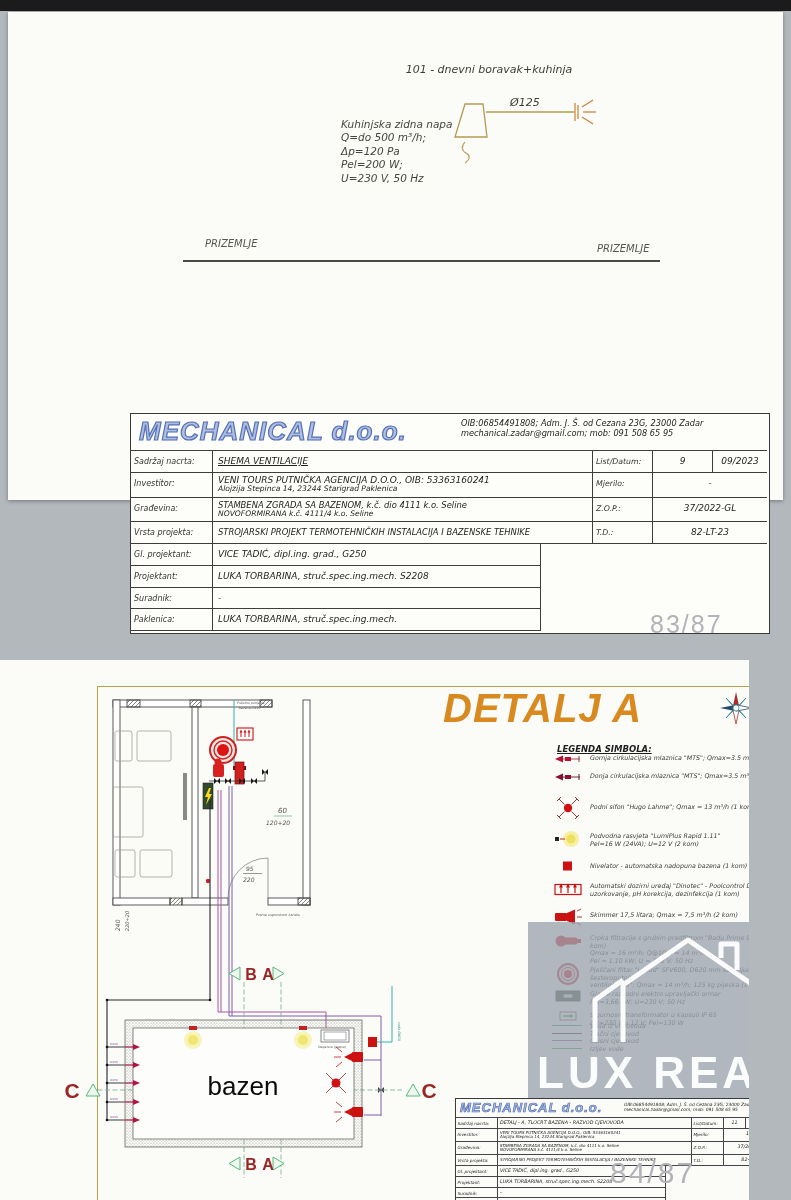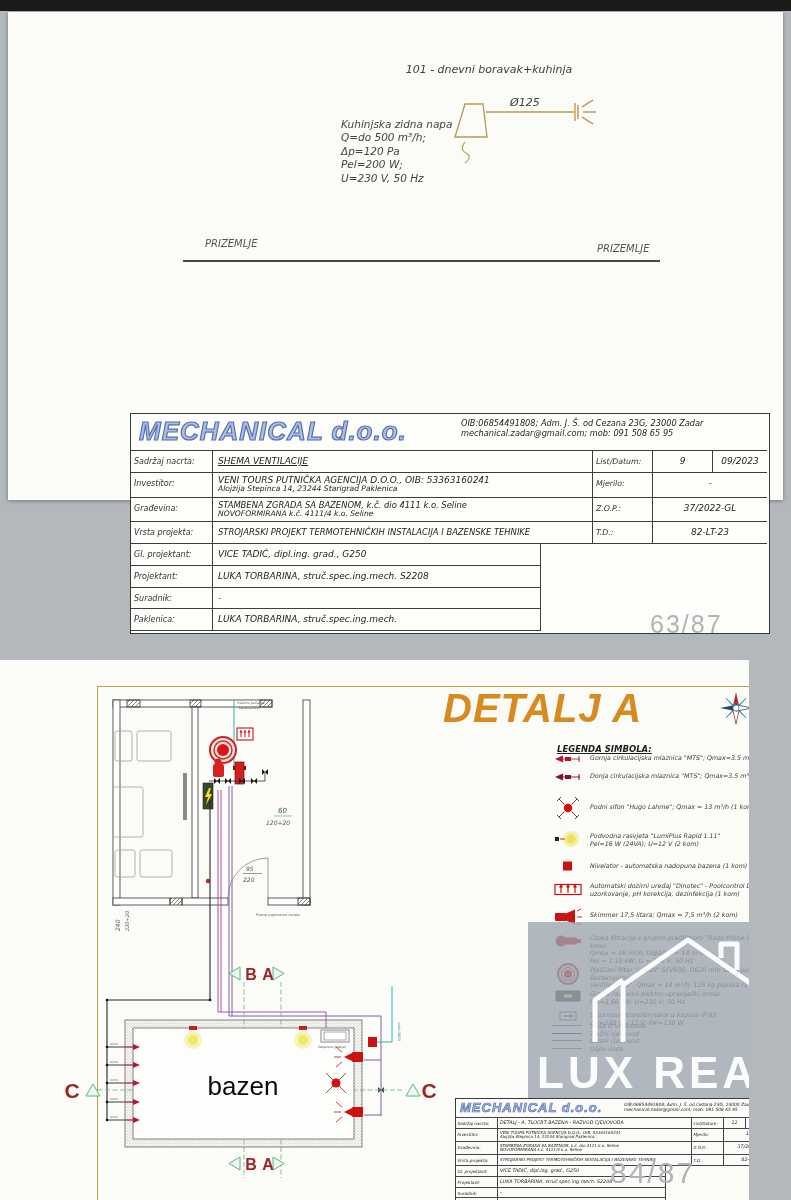--- a/index.html
+++ b/index.html
@@ -116,21 +116,21 @@
     <div class="cell lab" style="left:0;top:152px;width:82px;height:22px;">Projektant:</div>
     <div class="cell val" style="left:82px;top:152px;width:328px;height:22px;">LUKA TORBARINA, struč.spec.ing.mech. S2208</div>
     <div class="cell lab" style="left:0;top:174px;width:82px;height:21px;">Suradnik:</div>
     <div class="cell val" style="left:82px;top:174px;width:328px;height:21px;">-</div>
     <div class="cell lab" style="left:0;top:195px;width:82px;height:22px;">Paklenica:</div>
     <div class="cell val" style="left:82px;top:195px;width:328px;height:22px;">LUKA TORBARINA, struč.spec.ing.mech.</div>
 
     <div class="cell noR" style="left:410px;top:130px;width:226px;height:87px;border-bottom:none;"></div>
   </div>
 
-  <div class="abs pgnum" style="left:642px;top:598px;font-size:25px;">63/87</div>
+  <div class="abs pgnum" style="left:642px;top:598px;font-size:25px;">83/87</div>
 </div>
 
 <div class="page" style="left:0;top:660px;width:749px;height:540px;overflow:hidden;box-shadow:none;">
 
   <div class="abs" style="left:97px;top:26px;width:682px;height:520px;border:1.5px solid #b5a14a;"></div>
 
   <div class="abs it" style="left:443px;top:26px;font-size:40px;font-weight:bold;color:#d8891f;letter-spacing:1px;font-family:'Liberation Sans',sans-serif;">DETALJ A</div>
 
   <svg class="abs" style="left:718px;top:30px;" width="36" height="36" viewBox="0 0 36 36">
     <g stroke="#3f97a3" fill="#e9f5f6" stroke-width="0.9">

